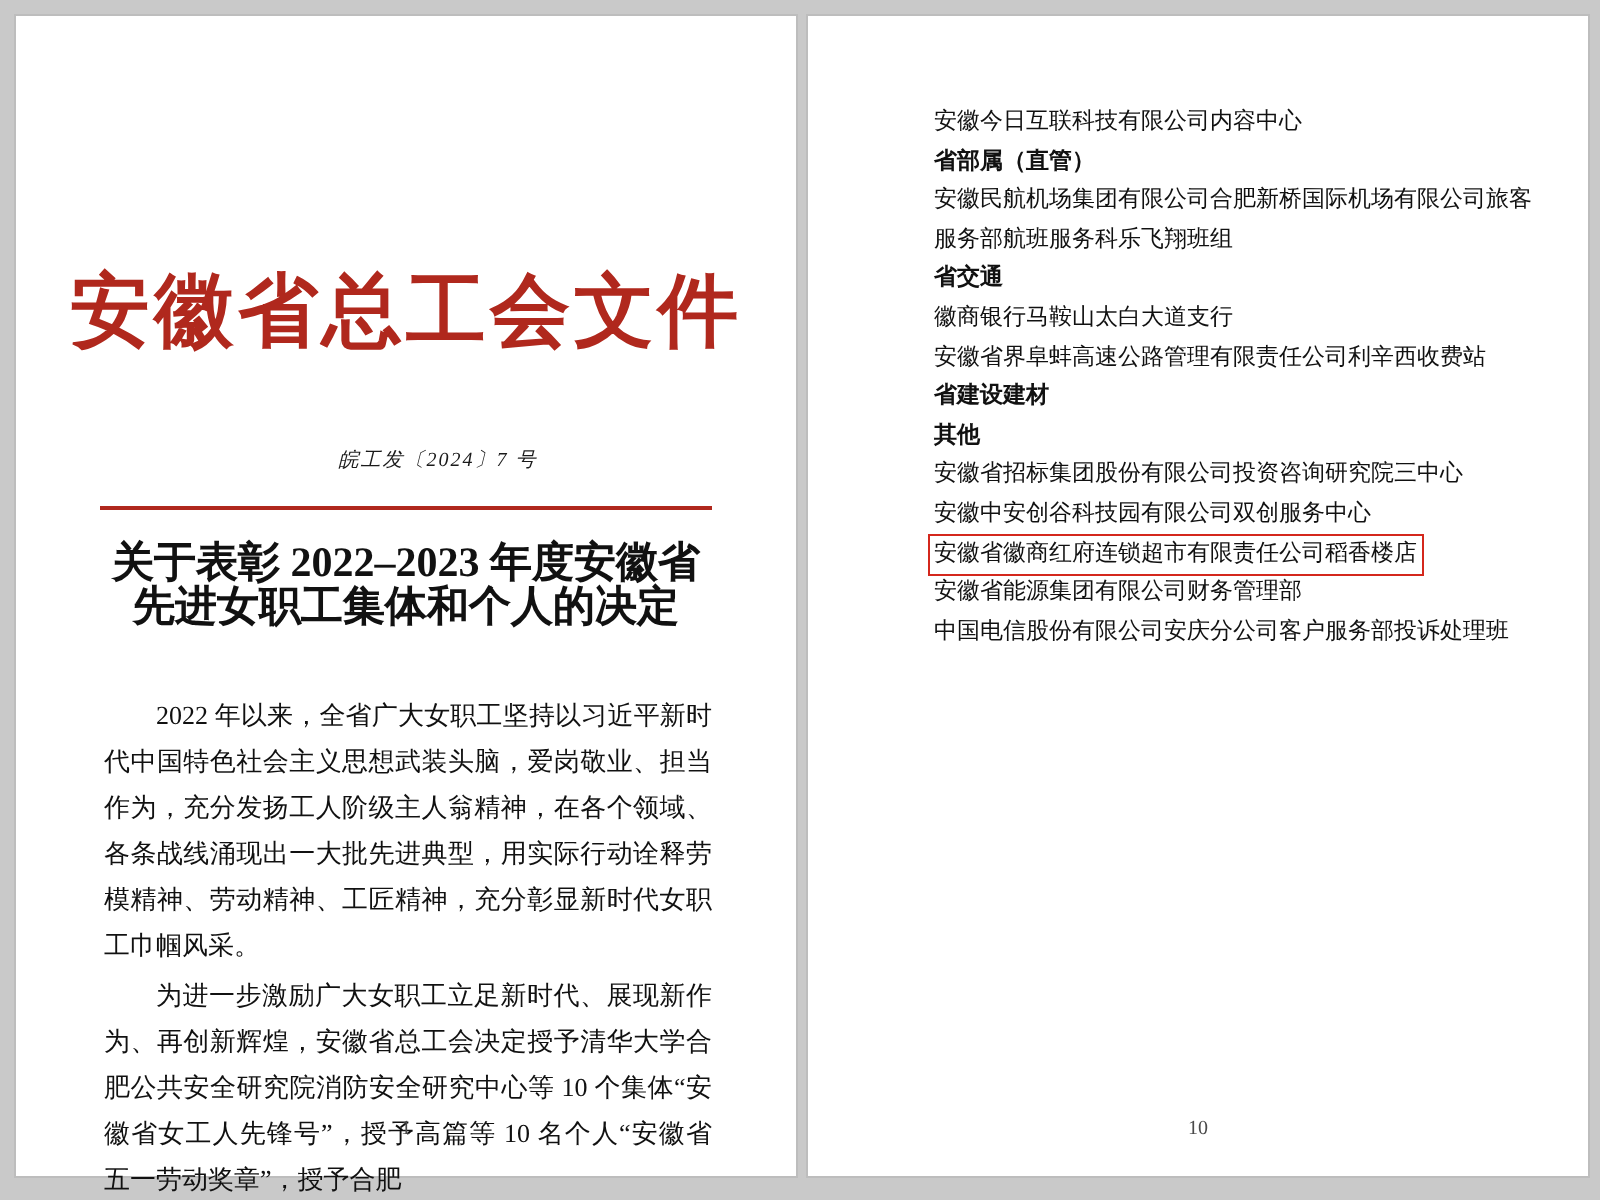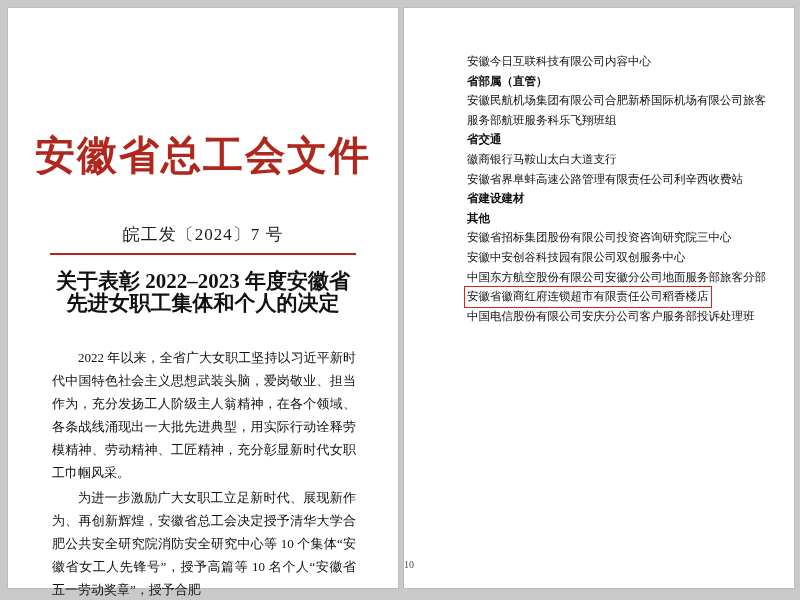--- a/index.html
+++ b/index.html
@@ -51,26 +51,27 @@
     font-family: "Liberation Serif", serif;
     font-weight: bold;
     font-size: 40px;
     letter-spacing: 2px;
     color: #b0281d;
     white-space: nowrap;
   }
   .doc-number {
     position: absolute;
     top: 215px;
-    left: 0;
+    left: 16px;
     width: 100%;
     text-align: center;
-    font-size: 17px;
+    font-size: 10px;
     color: #1a1a1a;
     letter-spacing: 1px;
+    font-style: italic;
   }
   .red-rule {
     position: absolute;
     top: 245px;
     left: 42px;
     width: 306px;
     height: 1.5px;
     background: #b0281d;
   }
   .decision-title {
@@ -135,21 +136,21 @@
     position: relative;
     outline: 1.6px solid #d4271c;
     padding: 0 2px;
     margin-left: -2px;
   }
   .page-num-right {
     position: absolute;
     bottom: 18px;
     left: 0;
     width: 100%;
-    text-align: left;
+    text-align: center;
     font-size: 10px;
     color: #4a4a4a;
   }
 </style>
 </head>
 <body>
 
 <div class="scan">
 
   <div class="page page-left">
@@ -175,23 +176,23 @@
         <div class="list-line">安徽今日互联科技有限公司内容中心</div>
         <div class="list-line bold">省部属（直管）</div>
         <div class="list-line wrap">安徽民航机场集团有限公司合肥新桥国际机场有限公司旅客服务部航班服务科乐飞翔班组</div>
         <div class="list-line bold">省交通</div>
         <div class="list-line">徽商银行马鞍山太白大道支行</div>
         <div class="list-line">安徽省界阜蚌高速公路管理有限责任公司利辛西收费站</div>
         <div class="list-line bold">省建设建材</div>
         <div class="list-line bold">其他</div>
         <div class="list-line">安徽省招标集团股份有限公司投资咨询研究院三中心</div>
         <div class="list-line">安徽中安创谷科技园有限公司双创服务中心</div>
-        <div class="list-line">中国东方航空股份有限公司安徽分公司地面服务部旅客分部</div>
         <div class="list-line">
           <span class="highlight-box" style="outline-color: rgb(212, 39, 28);">安徽省徽商红府连锁超市有限责任公司稻香楼店</span>
         </div>
+        <div class="list-line">安徽省能源集团有限公司财务管理部</div>
         <div class="list-line">中国电信股份有限公司安庆分公司客户服务部投诉处理班</div>
       </div>
       <div class="page-num-right">10</div>
     </div>
   </div>
 
 </div>
 
 </body></html>

